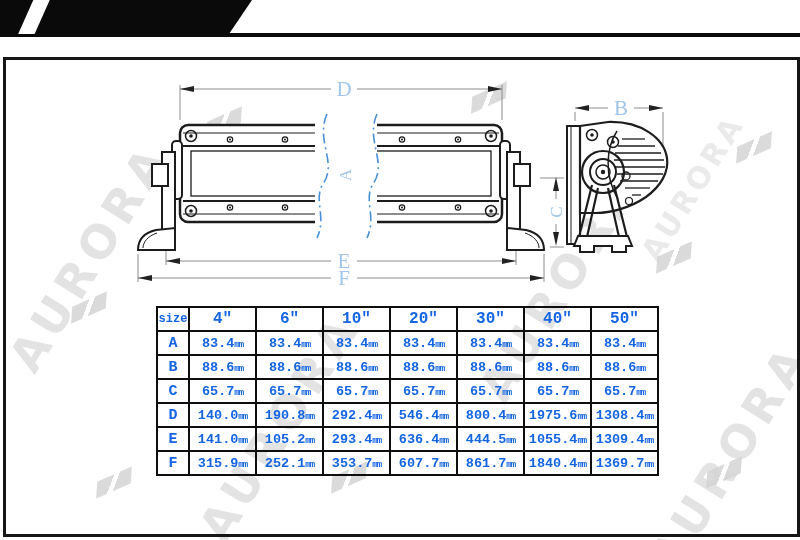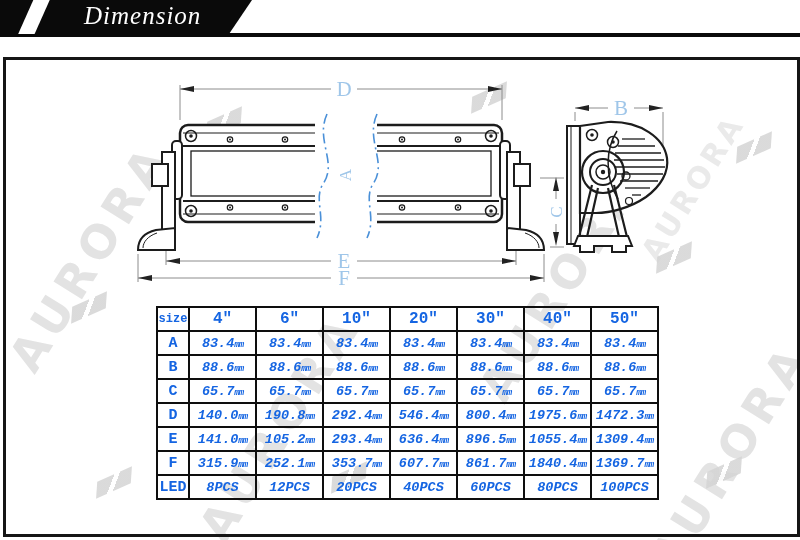--- a/index.html
+++ b/index.html
@@ -30,21 +30,21 @@
   table.dim{position:absolute;left:156px;top:306px;z-index:4;border-collapse:collapse;
       table-layout:fixed;background:transparent;padding-left:32px;}
   table.dim th,table.dim td{border:2px solid #0e0e0e;height:22px;text-align:center;
       vertical-align:middle;padding:0;color:#1565e2;
       font-family:"Liberation Mono",monospace;font-weight:bold;white-space:nowrap;}
   table.dim col.c-size{width:32px;}
   table.dim col.c-val{width:67px;}
   table.dim tr.hdr th{font-size:16px;}
   table.dim tr.hdr th:first-child{font-size:12px;}
   table.dim th.rowlab{font-size:15px;}
-  table.dim td{font-size:13.5px;font-style:italic;}
+  table.dim td{font-size:13.5px;}
   table.dim .unit{font-size:9px;letter-spacing:-1px;}
 </style>
 </head>
 <body>
 
 <div id="stage">
 
   <div class="wm" style="left:-40px;top:230px;">AURORA</div>
   <div class="wm" style="left:150px;top:400px;">AURORA</div>
   <div class="wm" style="left:430px;top:260px;">AURORA</div>
@@ -55,21 +55,20 @@
   <div class="flag" style="left:330px;top:470px;"></div>
   <div class="flag" style="left:470px;top:90px;"></div>
   <div class="flag" style="left:655px;top:250px;"></div>
   <div class="flag" style="left:705px;top:465px;"></div>
   <div class="flag" style="left:95px;top:475px;"></div>
   <div class="flag" style="left:735px;top:140px;"></div>
 
   <div class="banner">
     <div class="banner-slash"></div>
   </div>
-  <div class="banner-title" style="z-index:7;">Dimension</div>
   <div class="rule"></div>
 
   <div class="content-box"></div>
 
   <svg class="drawing" viewBox="0 0 800 300">
 
     <g stroke="#8c8c8c" stroke-width="1" fill="none">
       <path d="M180,120 V85 M502,120 V85"></path>
       <path d="M180,89 H331 M357,89 H502"></path>
       <path d="M166,232 V265 M516,232 V265"></path>
@@ -266,48 +265,38 @@
           <td><span>65.7</span><span class="unit">mm</span></td>
         </tr>
         <tr>
           <th class="rowlab">D</th>
           <td><span>140.0</span><span class="unit">mm</span></td>
           <td><span>190.8</span><span class="unit">mm</span></td>
           <td><span>292.4</span><span class="unit">mm</span></td>
           <td><span>546.4</span><span class="unit">mm</span></td>
           <td><span>800.4</span><span class="unit">mm</span></td>
           <td><span>1975.6</span><span class="unit">mm</span></td>
-          <td><span>1472.3</span><span class="unit">mm</span></td>
+          <td><span>1308.4</span><span class="unit">mm</span></td>
         </tr>
         <tr>
           <th class="rowlab">E</th>
           <td><span>141.0</span><span class="unit">mm</span></td>
           <td><span>105.2</span><span class="unit">mm</span></td>
           <td><span>293.4</span><span class="unit">mm</span></td>
           <td><span>636.4</span><span class="unit">mm</span></td>
-          <td><span>896.5</span><span class="unit">mm</span></td>
+          <td><span>444.5</span><span class="unit">mm</span></td>
           <td><span>1055.4</span><span class="unit">mm</span></td>
           <td><span>1309.4</span><span class="unit">mm</span></td>
         </tr>
         <tr>
           <th class="rowlab">F</th>
           <td><span>315.9</span><span class="unit">mm</span></td>
           <td><span>252.1</span><span class="unit">mm</span></td>
           <td><span>353.7</span><span class="unit">mm</span></td>
           <td><span>607.7</span><span class="unit">mm</span></td>
           <td><span>861.7</span><span class="unit">mm</span></td>
           <td><span>1840.4</span><span class="unit">mm</span></td>
           <td><span>1369.7</span><span class="unit">mm</span></td>
         </tr>
-        <tr>
-          <th class="rowlab">LED</th>
-          <td><span>8PCS</span></td>
-          <td><span>12PCS</span></td>
-          <td><span>20PCS</span></td>
-          <td><span>40PCS</span></td>
-          <td><span>60PCS</span></td>
-          <td><span>80PCS</span></td>
-          <td><span>100PCS</span></td>
-        </tr>
       </tbody>
   </table>
 
 </div>
 
 </body></html>

